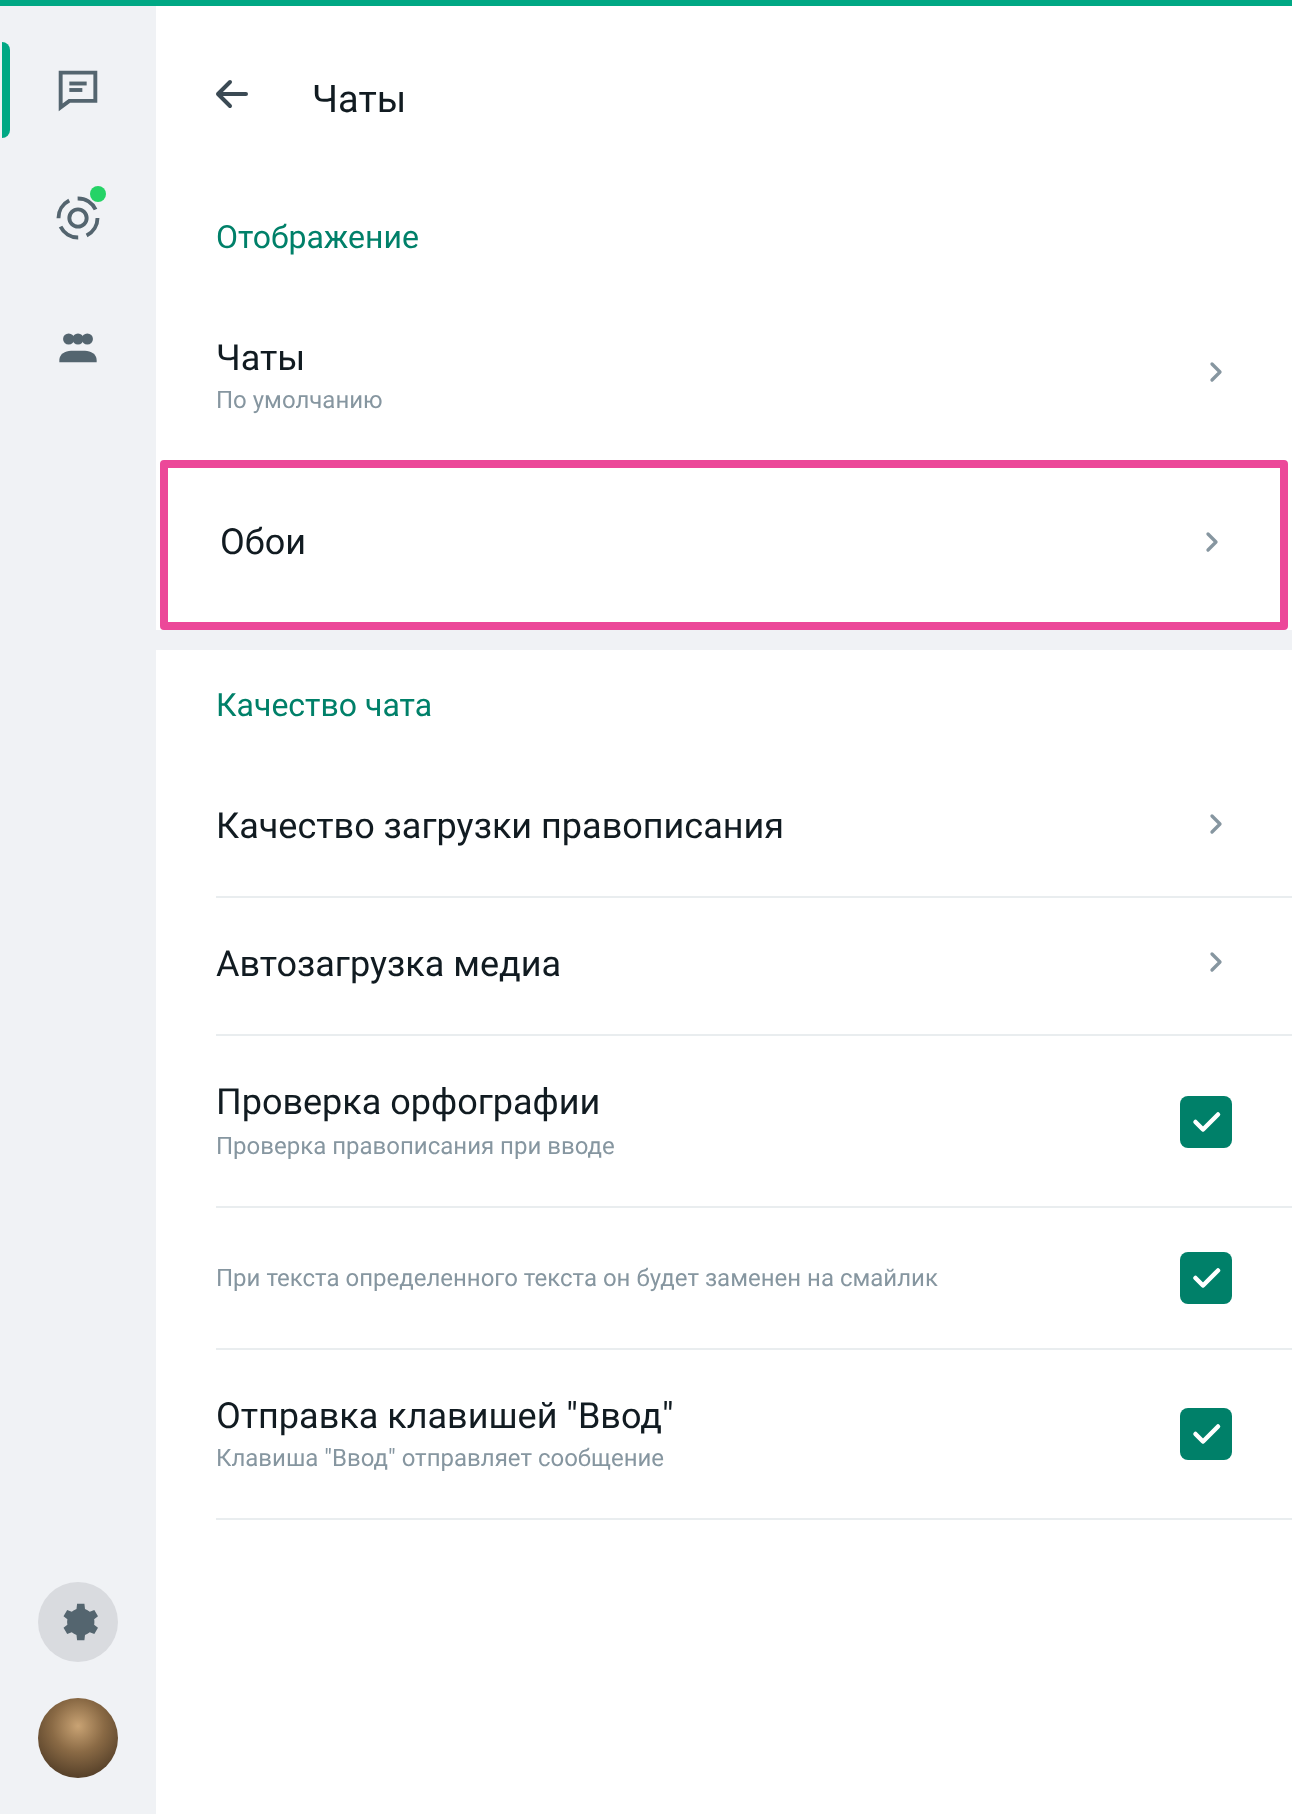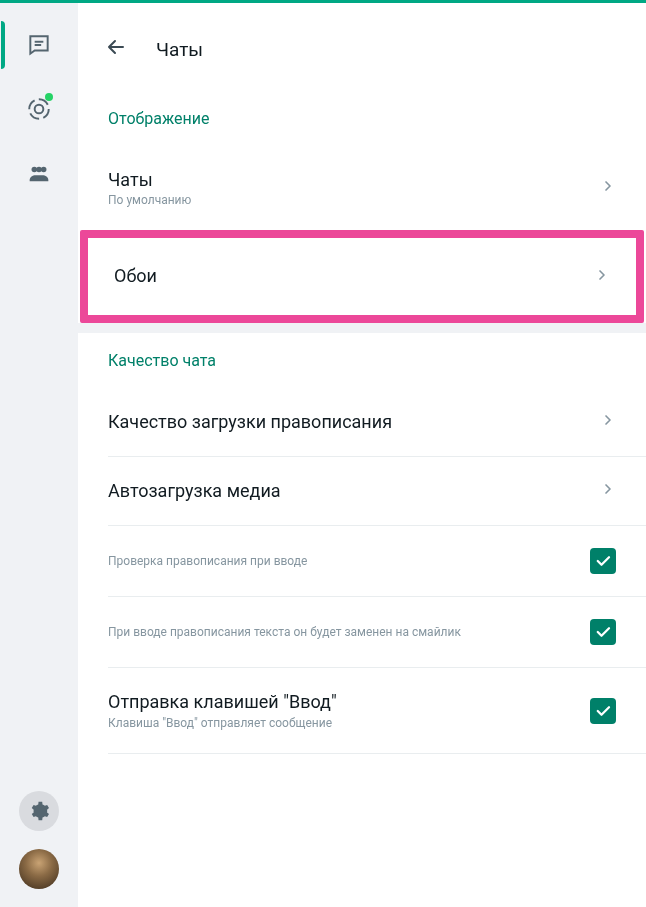--- a/index.html
+++ b/index.html
@@ -157,21 +157,21 @@
       justify-content: center;
       cursor: pointer;
       flex-shrink: 0;
       margin-left: 16px;
     }
     .divider-gap {
       height: 10px;
       background: #f0f2f5;
     }
     .highlighted {
-      border: 8px solid #ec4899;
+      border: 4px solid #ec4899;
       border-radius: 2px;
       margin: 0 2px;
     }
     .thin-divider {
       height: 1px;
       background: #e9edef;
       margin-left: 30px;
     }
   </style>
 </head>
@@ -272,33 +272,34 @@
       <div class="chevron">
         <svg width="16" height="16" viewBox="0 0 24 24">
             <path fill="none" stroke="currentColor" stroke-width="2.5" stroke-linecap="round" stroke-linejoin="round" d="M9 6l6 6-6 6"></path>
           </svg>
       </div>
     </div>
     <div class="thin-divider"></div>
 
     <div class="row">
       <div class="row-inner">
+        <div class="row-title">Проверка орфографии</div>
         <div class="row-sub">Проверка правописания при вводе</div>
       </div>
       <div class="checkbox">
         <svg width="18" height="18" viewBox="0 0 24 24">
             <path fill="none" stroke="#fff" stroke-width="3" stroke-linecap="round" stroke-linejoin="round" d="M5 12l5 5L20 7"></path>
           </svg>
       </div>
     </div>
     <div class="thin-divider"></div>
 
     <div class="row">
       <div class="row-inner">
-        <div class="row-sub">При вводе правописания текста он будет заменен на смайлик</div>
+        <div class="row-sub">При текста определенного текста он будет заменен на смайлик</div>
       </div>
       <div class="checkbox">
         <svg width="18" height="18" viewBox="0 0 24 24">
             <path fill="none" stroke="#fff" stroke-width="3" stroke-linecap="round" stroke-linejoin="round" d="M5 12l5 5L20 7"></path>
           </svg>
       </div>
     </div>
     <div class="thin-divider"></div>
 
     <div class="row">

